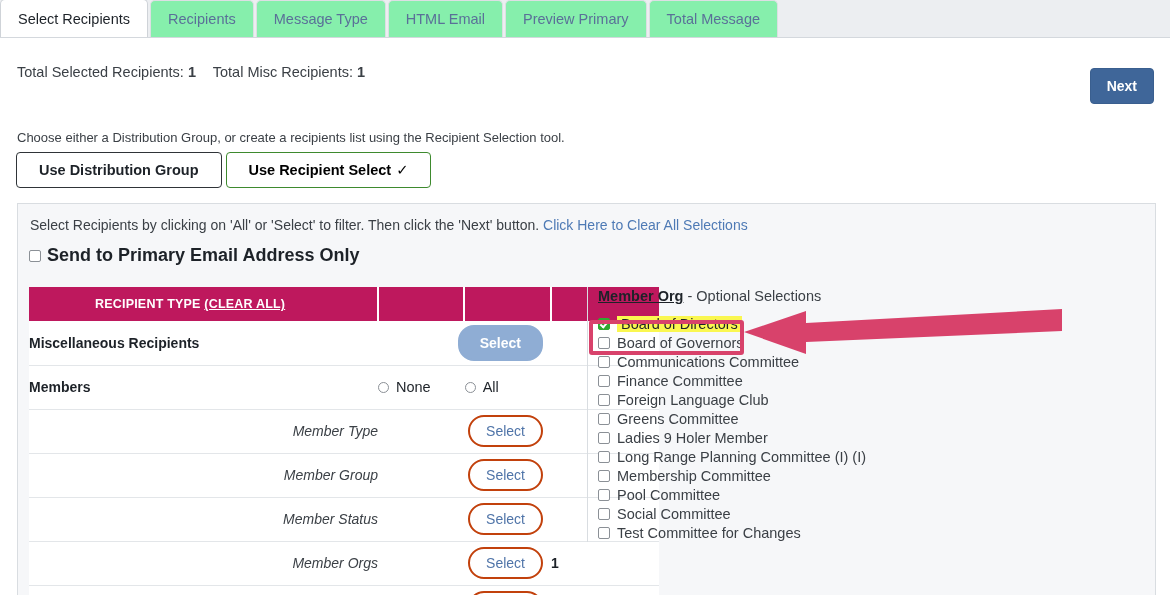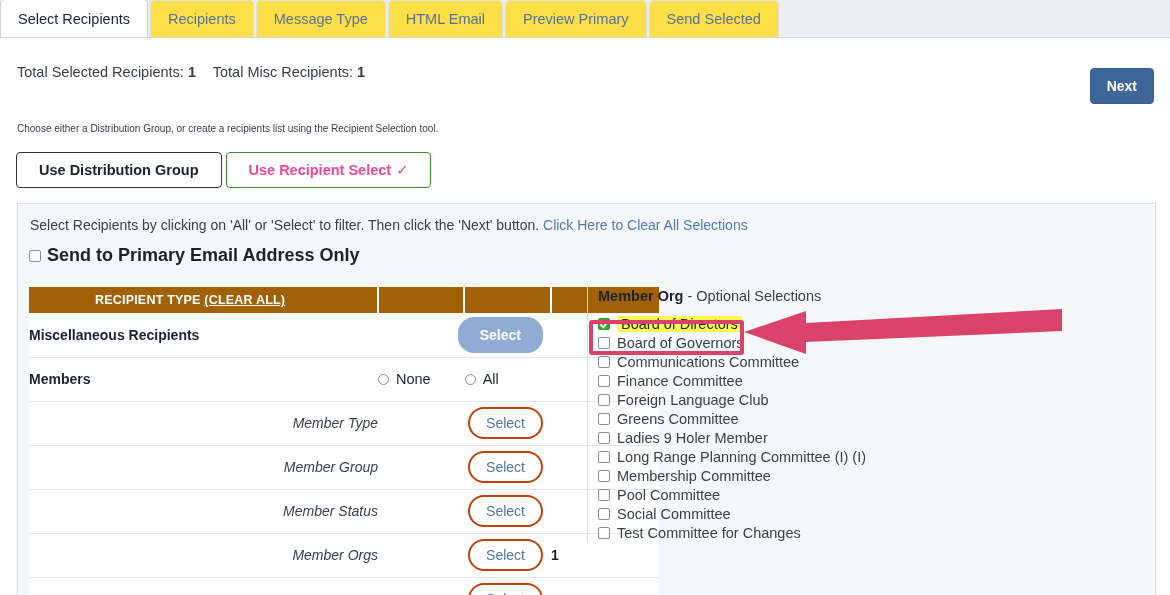--- a/index.html
+++ b/index.html
@@ -28,21 +28,21 @@
     display: flex;
     align-items: flex-end;
     box-sizing: border-box;
   }
   .tab {
     height: 37px;
     line-height: 37px;
     padding: 0 17px;
     font-size: 14.5px;
     color: #5a7098;
-    background: #fde047;
+    background: #86efac;
     border: 1px solid #dcdfe3;
     border-bottom: none;
     border-top-left-radius: 5px;
     border-top-right-radius: 5px;
     margin-right: 2px;
     white-space: nowrap;
     box-sizing: border-box;
     cursor: pointer;
   }
   .tab.active {
@@ -75,22 +75,22 @@
     font-weight: bold;
     border: 1px solid #3a5f8f;
     border-radius: 4px;
     padding: 9px 16px;
     cursor: pointer;
   }
 
   
   .choose-line {
     position: absolute;
-    left: 17px; top: 123px;
-    font-size: 10px;
+    left: 17px; top: 130px;
+    font-size: 13px;
     color: #3b4046;
   }
 
   
   .mode-buttons {
     position: absolute;
     left: 16px; top: 152px;
     display: flex;
   }
   .mode-btn {
@@ -98,21 +98,21 @@
     border: 1px solid #2f3438;
     border-radius: 4px;
     font-size: 14.5px;
     font-weight: bold;
     color: #1d2228;
     padding: 9px 22px;
     cursor: pointer;
   }
   .mode-btn.green {
     border-color: #3e8a2e;
-    color: #ec4899;
+    color: #000000;
     margin-left: 4px;
   }
   .mode-btn .chk { margin-left: 5px; font-weight: normal; }
 
   
   .panel {
     position: absolute;
     left: 17px; top: 203px;
     width: 1139px;
     height: 400px;
@@ -158,22 +158,22 @@
     width: 558px;
     background: #ffffff;
     border-collapse: collapse;
     table-layout: fixed;
   }
   .ltable td, .ltable th {
     padding: 0;
     vertical-align: middle;
   }
   .ltable thead tr {
-    background: #a16207;
-    height: 26px;
+    background: #be185d;
+    height: 34px;
   }
   .ltable thead th {
     color: #ffffff;
     font-size: 12.5px;
     font-weight: bold;
     letter-spacing: 0.2px;
     text-align: left;
     padding-left: 0;
     border-right: 2px solid #ffffff;
   }
@@ -242,21 +242,21 @@
     width: 560px;
     border-left: 1px solid #d9dde1;
     padding-left: 10px;
     box-sizing: border-box;
   }
   .rp-title {
     font-size: 14.5px;
     color: #3b4046;
     margin: 1px 0 10px 0;
   }
-  .rp-title b { color: #1d2228; font-weight: bold; }
+  .rp-title b { color: #1d2228; font-weight: bold; text-decoration: underline; }
   .opt-row {
     display: flex;
     align-items: center;
     height: 19px;
     font-size: 14.5px;
     color: #3b4046;
     cursor: pointer;
   }
   .opt-row .cb {
     width: 12px; height: 12px;
@@ -306,21 +306,21 @@
 </style>
 </head>
 <body>
 
 <div class="tabbar">
     <div class="tab active">Select Recipients</div>
     <div class="tab">Recipients</div>
     <div class="tab">Message Type</div>
     <div class="tab">HTML Email</div>
     <div class="tab">Preview Primary</div>
-    <div class="tab">Send Selected</div>
+    <div class="tab">Total Message</div>
   </div>
 
 <div class="totals">
   <span>Total Selected Recipients:</span>
   <b>1</b>
   <span class="gap"></span>
   <span>Total Misc Recipients:</span>
   <b>1</b>
 </div>
 

